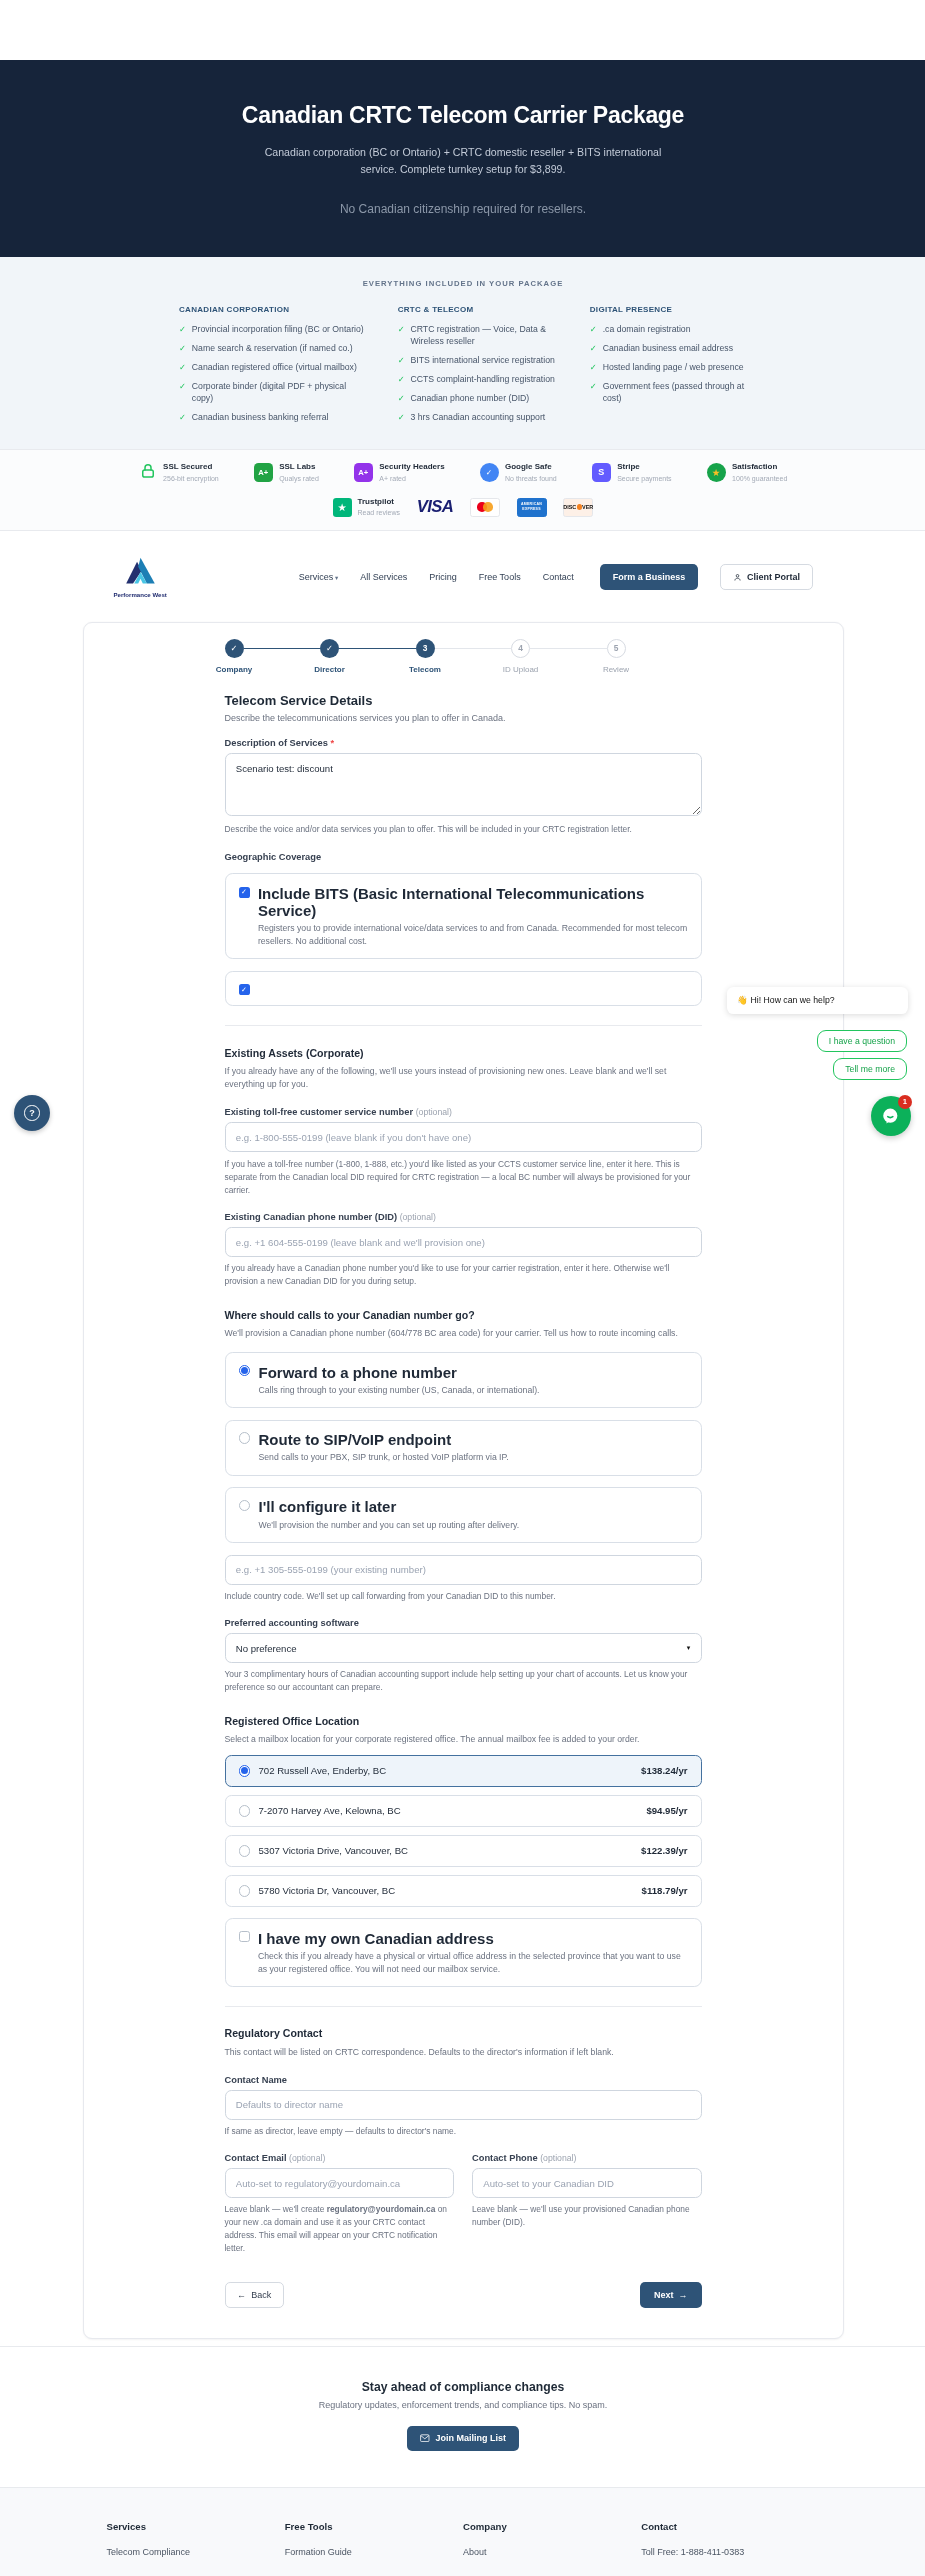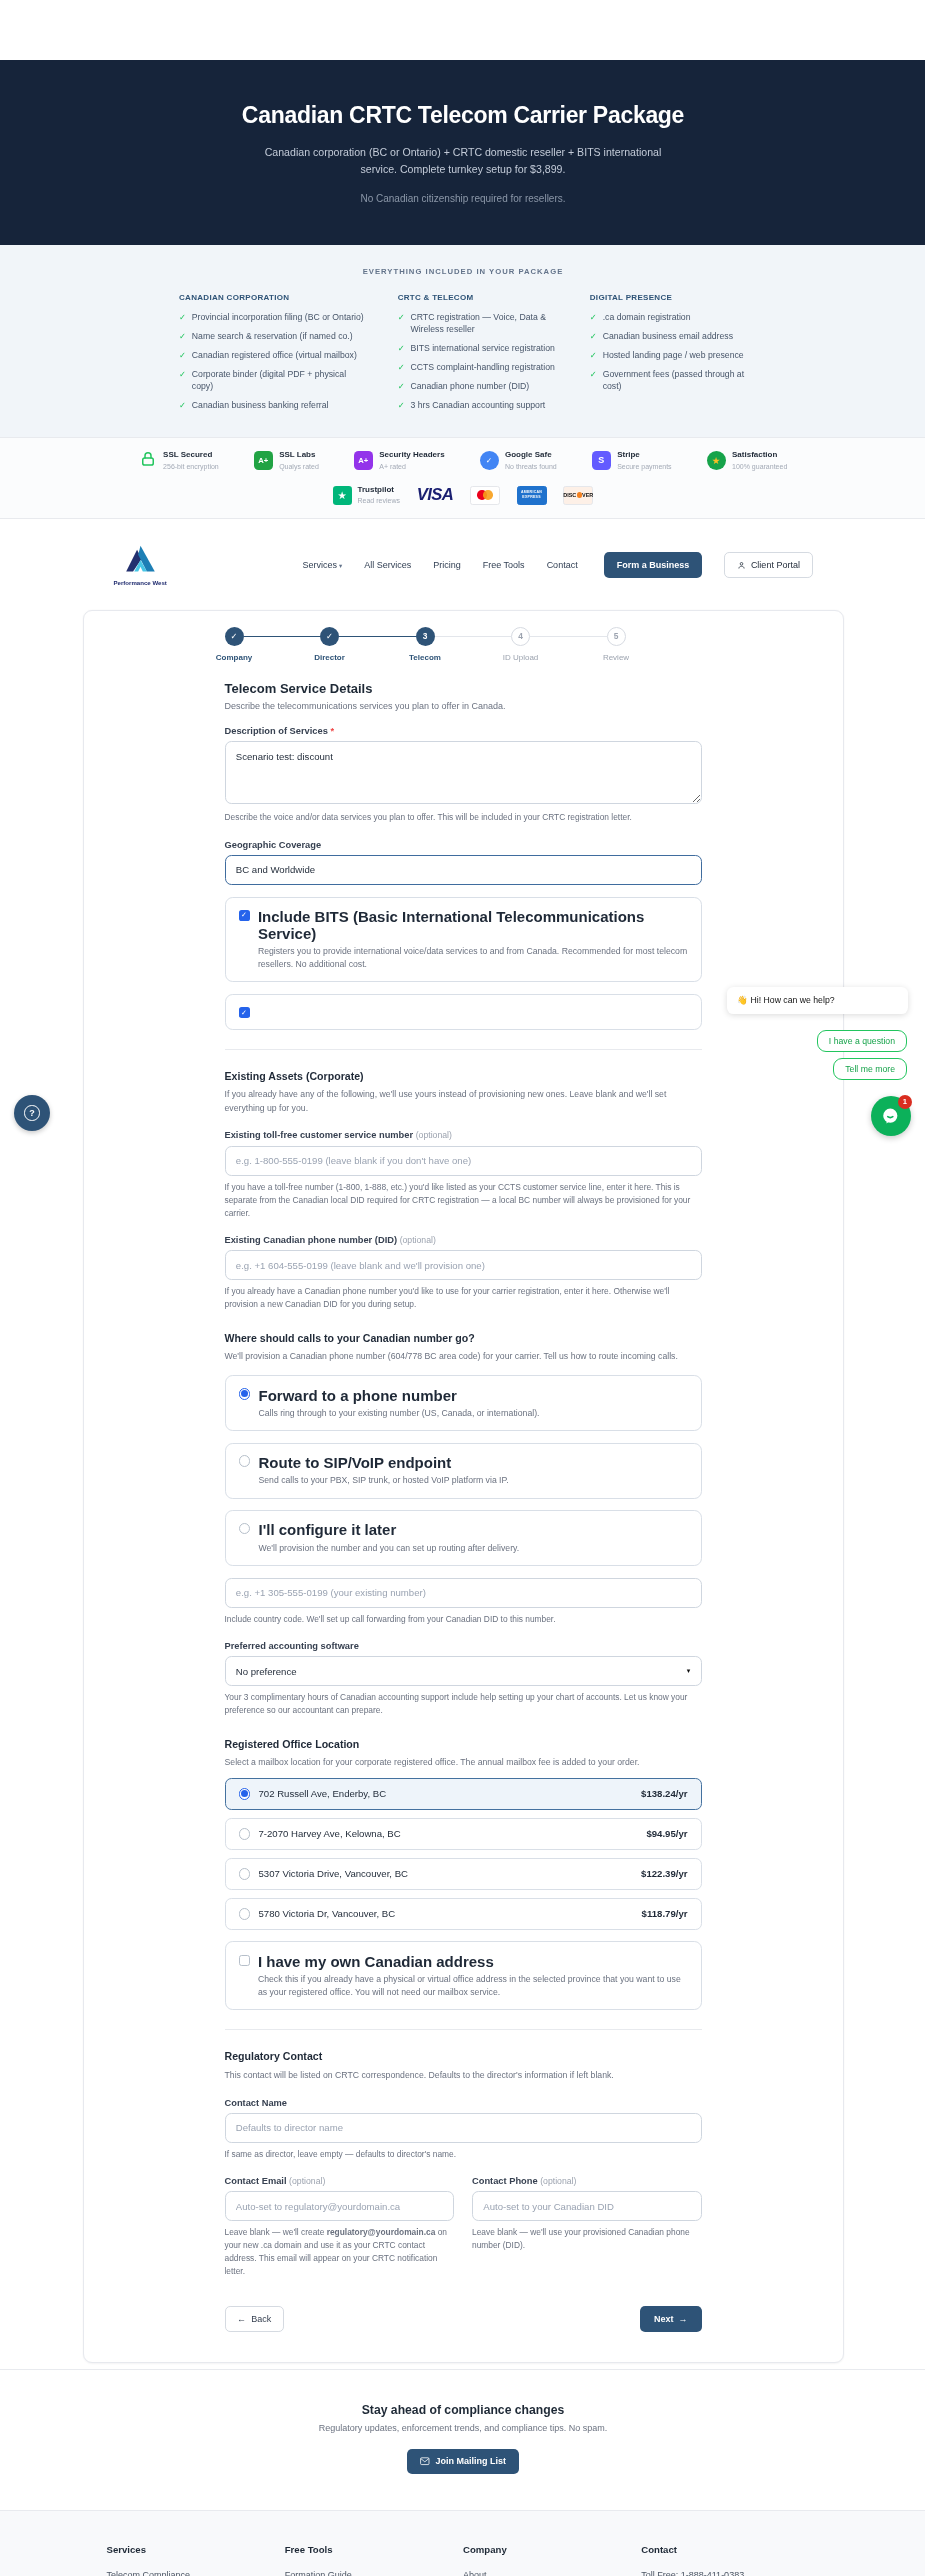--- a/index.html
+++ b/index.html
@@ -6,21 +6,21 @@
   body {
     width: 926px; min-height: 2576px; margin: 0 auto; background: #fff;
     font-family: "Liberation Sans", "DejaVu Sans", sans-serif;
     color: #1e2936; position: relative;
   }
   
   .top-strip { height: 60px; background: #fff; }
   .hero { background: #16243a; text-align: center; padding: 42px 15.4px 41px; }
   .hero h1 { color: #fff; font-size: 23px; font-weight: 700; letter-spacing: -0.3px; }
   .hero .sub { color: #c3cbd8; font-size: 10.6px; line-height: 1.65; max-width: 411px; margin: 15px auto 0; }
-  .hero .note { color: #8b97a8; font-size: 10px; margin-top: 14px; }
+  .hero .note { color: #8b97a8; font-size: 12px; margin-top: 23px; }
   
   .package { background: #f1f5f9; }
   .pkg-label { text-align: center; font-size: 7.7px; font-weight: 700; letter-spacing: 1px; color: #64748b; padding-top: 22px; }
   .pkg-grid { width: 568px; margin: 16.7px auto 0; display: grid; grid-template-columns: 1.14fr 0.98fr 0.95fr; gap: 30px; padding-bottom: 19px; }
   .pkg-col h4 { font-size: 8px; font-weight: 800; color: #2e5377; letter-spacing: 0.3px; margin-bottom: 9px; }
   .pkg-col ul { list-style: none; }
   .pkg-col li { display: flex; gap: 5.8px; font-size: 8.7px; color: #475569; line-height: 1.45; margin-bottom: 6.4px; }
   .check { color: #22c55e; font-weight: 700; font-size: 8.4px; flex: 0 0 auto; }
   
   .trust { background: #fbfcfd; border-top: 0.6px solid #e8eaee; border-bottom: 0.6px solid #e8eaee; padding: 11.6px 0 13px; }
@@ -44,21 +44,21 @@
   .disc .dot { width: 5.1px; height: 5.1px; border-radius: 50%; background: #f48120; margin: 0 0.3px; display: inline-block; }
   
   .nav { height: 91px; display: flex; align-items: center; background: #fff; }
   .nav-inner { width: 699px; margin: 0 auto; display: flex; align-items: center; }
   .brand { display: flex; flex-direction: column; align-items: center; gap: 2.6px; }
   .brand-name { font-size: 6.1px; font-weight: 800; color: #1e2a6e; }
   .nav-links { display: flex; gap: 22px; margin-left: auto; align-items: center; }
   .nav-link { font-size: 9px; color: #334155; text-decoration: none; cursor: pointer; }
   .chev { font-size: 6.4px; color: #64748b; margin-left: 1.9px; }
   .btn-cta { background: #2e5377; color: #fff; font-size: 9px; font-weight: 600; border: none; border-radius: 5.1px; padding: 7.7px 13px; margin-left: 26px; cursor: pointer; }
-  .btn-portal { background: #fff; color: #1f2937; font-size: 9px; font-weight: 400; border: 0.6px solid #d5dae1; border-radius: 5.1px; padding: 7px 11.6px; margin-left: 22px; cursor: pointer; display: flex; align-items: flex-end; gap: 5.1px; }
+  .btn-portal { background: #fff; color: #1f2937; font-size: 9px; font-weight: 700; border: 0.6px solid #d5dae1; border-radius: 5.1px; padding: 7px 11.6px; margin-left: 22px; cursor: pointer; display: flex; align-items: flex-end; gap: 5.1px; }
   
   .card { width: 761px; margin: 0 auto; background: #fff; border: 0.6px solid #e7e9ee; border-radius: 9px; box-shadow: 0 0.6px 1.9px rgba(16,24,40,.05); }
   .stepper { width: 477px; margin: 0 auto; padding-top: 15.4px; height: 54px; }
   .steps { display: flex; align-items: center; width: 401px; }
   .step { position: relative; width: 19px; height: 19px; flex: 0 0 auto; }
   .circle { width: 19px; height: 19px; border-radius: 50%; display: flex; align-items: center; justify-content: center; font-size: 8.4px; font-weight: 700; cursor: pointer; }
   .circle.done, .circle.active { background: #2e5377; color: #fff; }
   .circle.todo { background: #fff; color: #9ca3af; border: 1.3px solid #d7dbe2; }
   .step-label { position: absolute; top: 26px; left: 50%; transform: translateX(-50%); white-space: nowrap; font-size: 8px; }
   .step-label.on { color: #2e5377; font-weight: 700; }
@@ -348,21 +348,20 @@
     <h2 class="form-title">Telecom Service Details</h2>
     <p class="form-sub">Describe the telecommunications services you plan to offer in Canada.</p>
 
     
     <label class="field-label"><span>Description of Services</span> <span class="req">*</span></label>
     <textarea class="input" style="">Scenario test: discount</textarea>
     <p class="helper">Describe the voice and/or data services you plan to offer. This will be included in your CRTC registration letter.</p>
 
     
     <label class="field-label">Geographic Coverage</label>
-    <input class="input focused" value="BC and Worldwide" style="">
 
     
     <div class="opt-card">
       <span class="cbox">✓</span>
       <span class="opt-body">
         <div class="opt-title">Include BITS (Basic International Telecommunications Service)</div>
         <div class="opt-desc">Registers you to provide international voice/data services to and from Canada. Recommended for most telecom resellers. No additional cost.</div>
       </span>
     </div>
     

